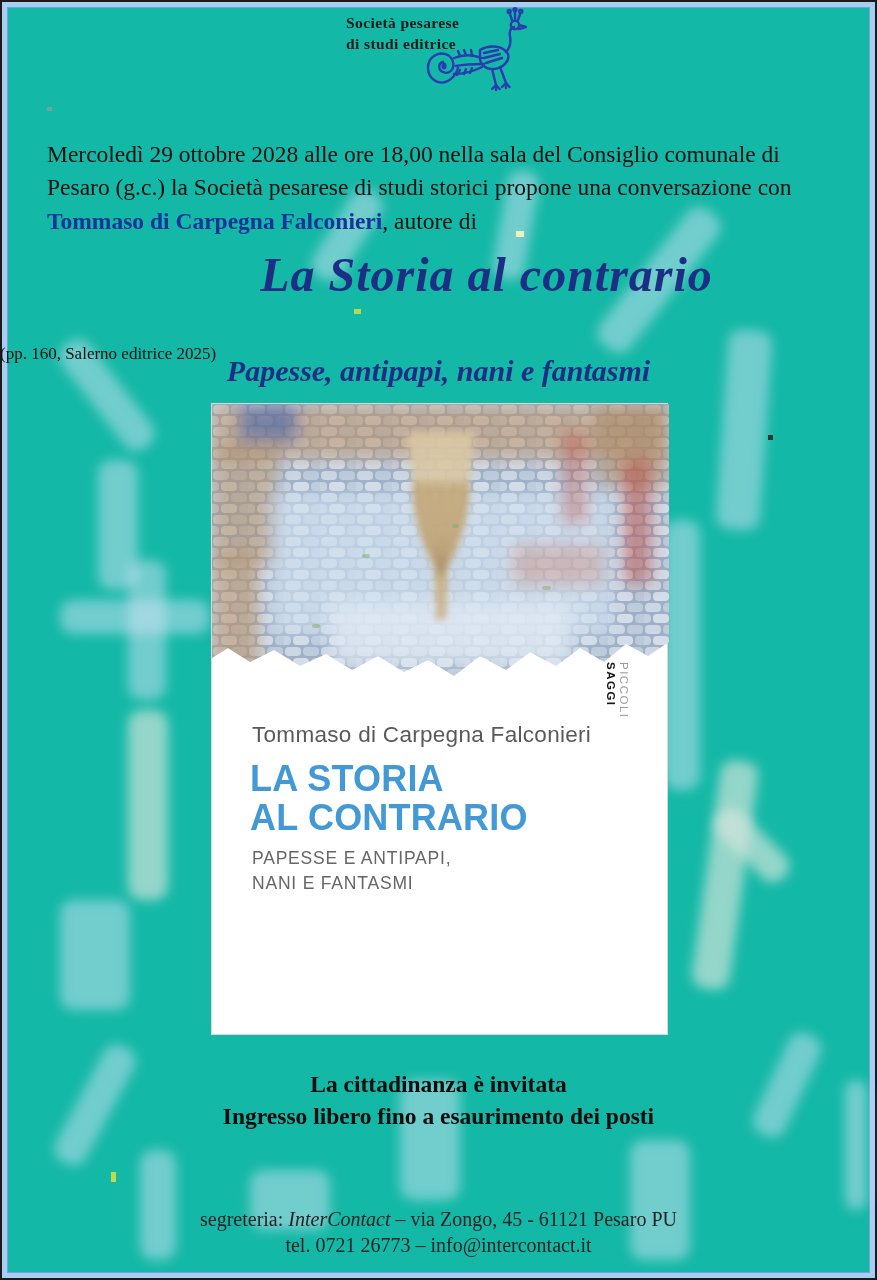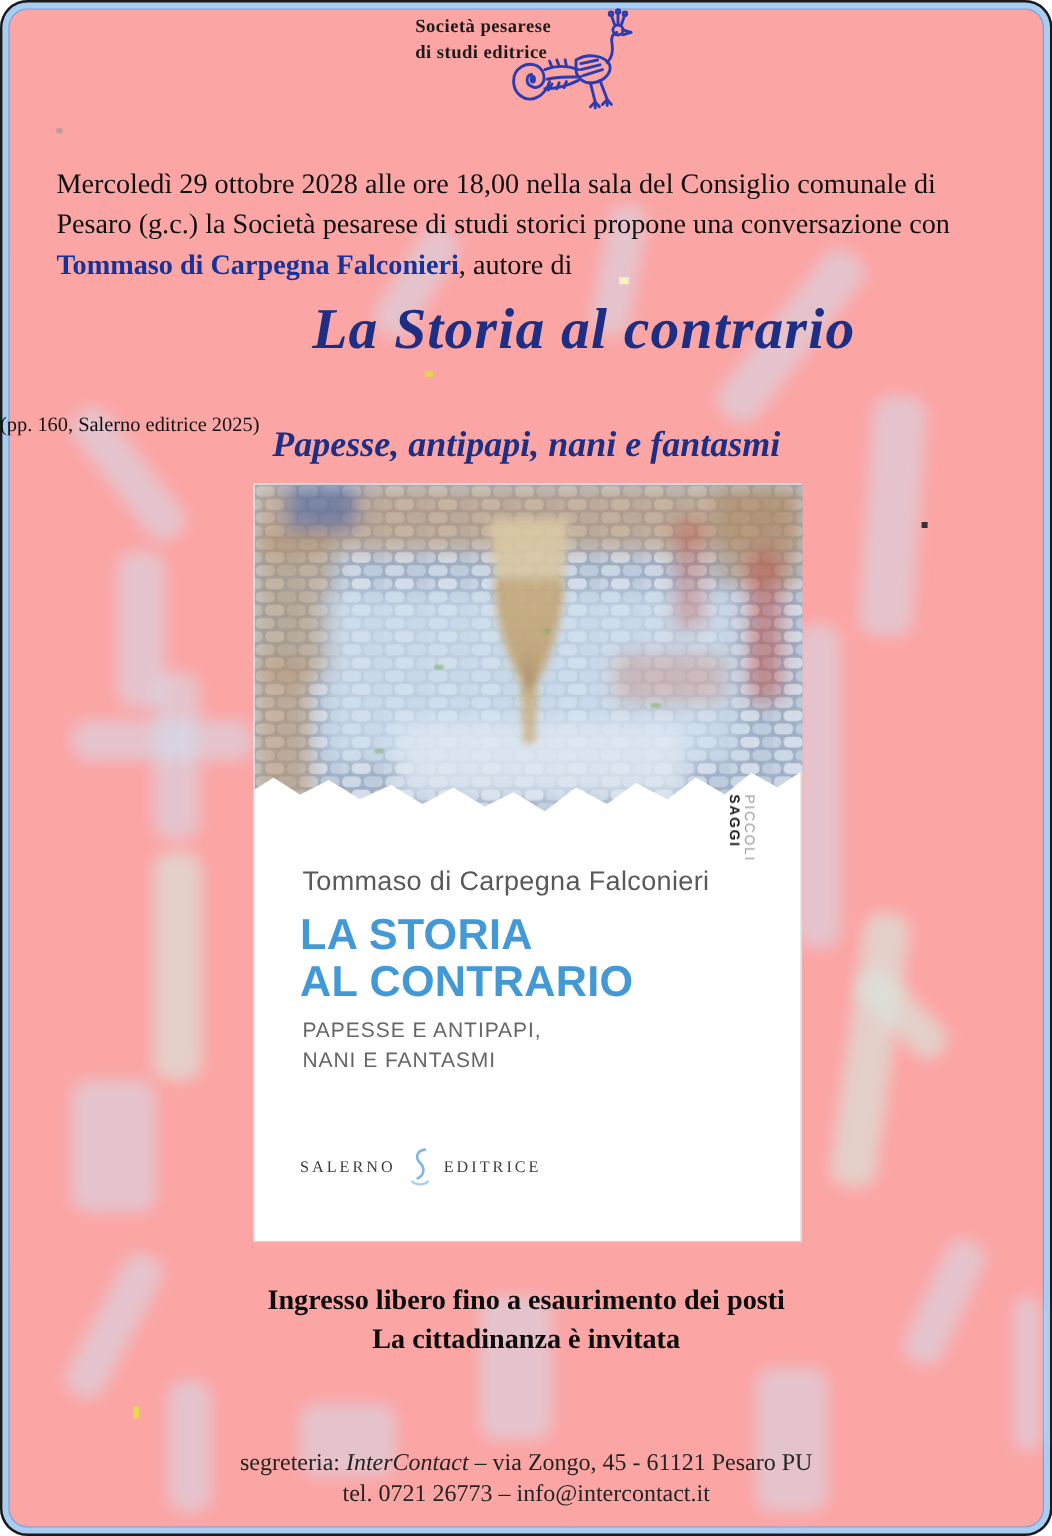--- a/index.html
+++ b/index.html
@@ -1,22 +1,21 @@
 <!DOCTYPE html>
 <html><head>
 <meta charset="utf-8">
 <style>
   * { margin:0; padding:0; box-sizing:border-box; }
   html,body { background:#ffffff; }
   body { font-family:"Liberation Serif", serif; }
 
   #page {
-    position:relative; width:877px; height:1280px; background:#fca5a5; overflow:hidden;
+    position:relative; width:877px; height:1280px; background:#14b8a6; overflow:hidden;
     box-shadow: inset 0 0 0 2px #1a1a1a, inset 0 0 0 7px #a9cdf1, inset 0 0 0 8px #74a3d9;
-    border-radius: 23px;
   }
 
   
   .wm { position:absolute; background:#cfe2f4; opacity:.5; filter:blur(6px); border-radius:14px; }
   .wm.green { background:#d9e6dd; opacity:.65; }
 
   
   .speck { position:absolute; }
 
   
@@ -188,33 +187,25 @@
 
     <div id="cover-author">Tommaso di Carpegna Falconieri</div>
     <div id="cover-title">
       <div>LA STORIA</div>
       <div>AL CONTRARIO</div>
     </div>
     <div id="cover-subtitle">
       <div>PAPESSE E ANTIPAPI,</div>
       <div>NANI E FANTASMI</div>
     </div>
-    <div id="publisher">
-      <span>SALERNO</span>
-      <svg width="22" height="34" viewBox="0 0 22 34">
-        <path d="M15,2 C8,3 7,9 11,13 C15,17 15,23 9,26" fill="none" stroke="#86b6de" stroke-width="2.2" stroke-linecap="round"></path>
-        <path d="M4,28 C8,32 14,32 18,28" fill="none" stroke="#a9cde8" stroke-width="2"></path>
-      </svg>
-      <span>EDITRICE</span>
-    </div>
   </div>
 
   <div id="invitation">
+    <div>La cittadinanza è invitata</div>
     <div>Ingresso libero fino a esaurimento dei posti</div>
-    <div>La cittadinanza è invitata</div>
   </div>
 
   <div id="footer">
     <div><span>segreteria: </span><span class="org">InterContact</span><span> – via Zongo, 45 - 61121 Pesaro PU</span></div>
     <div>tel. 0721 26773 – info@intercontact.it</div>
   </div>
 
 </div>
 
 </body></html>

